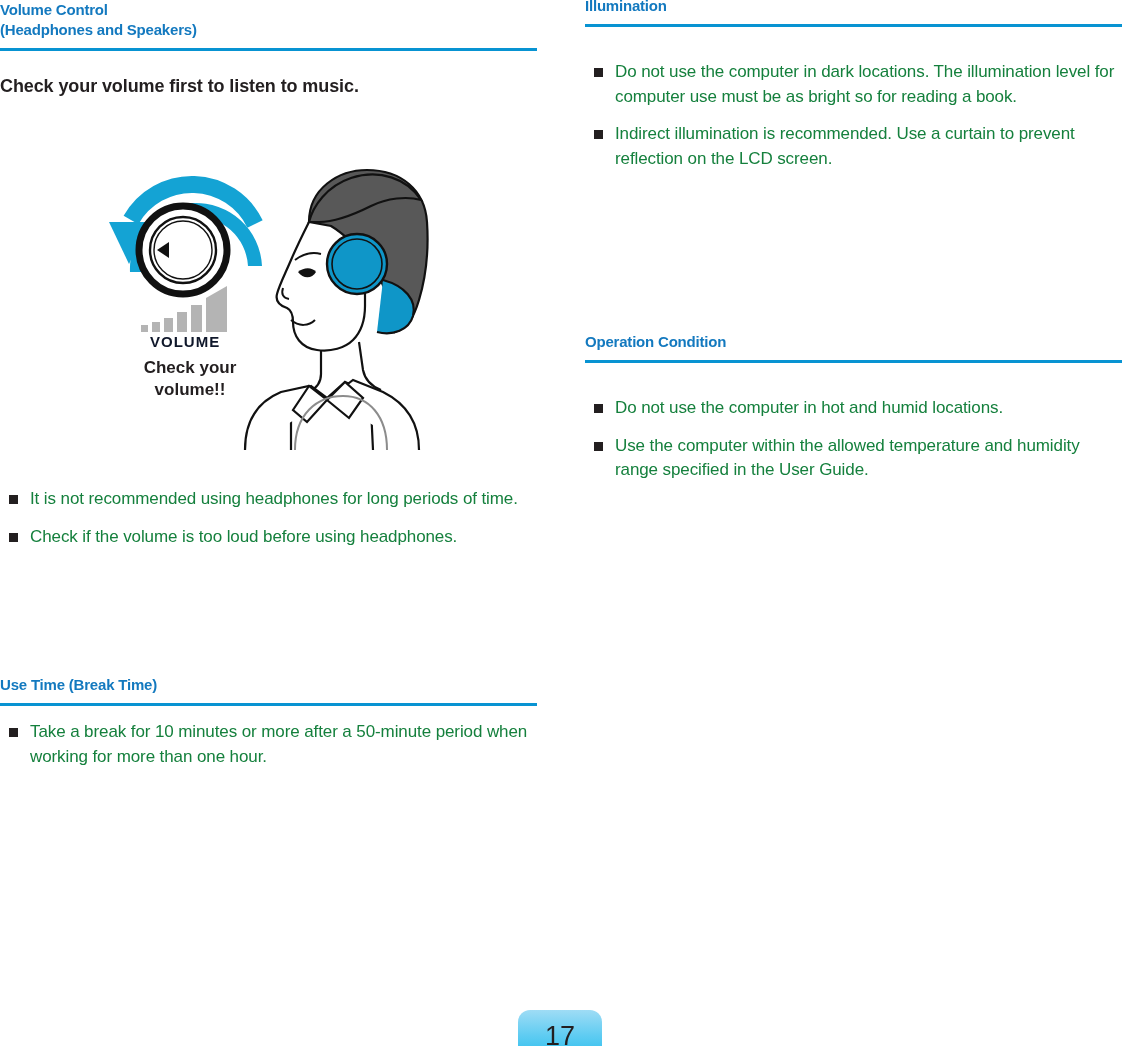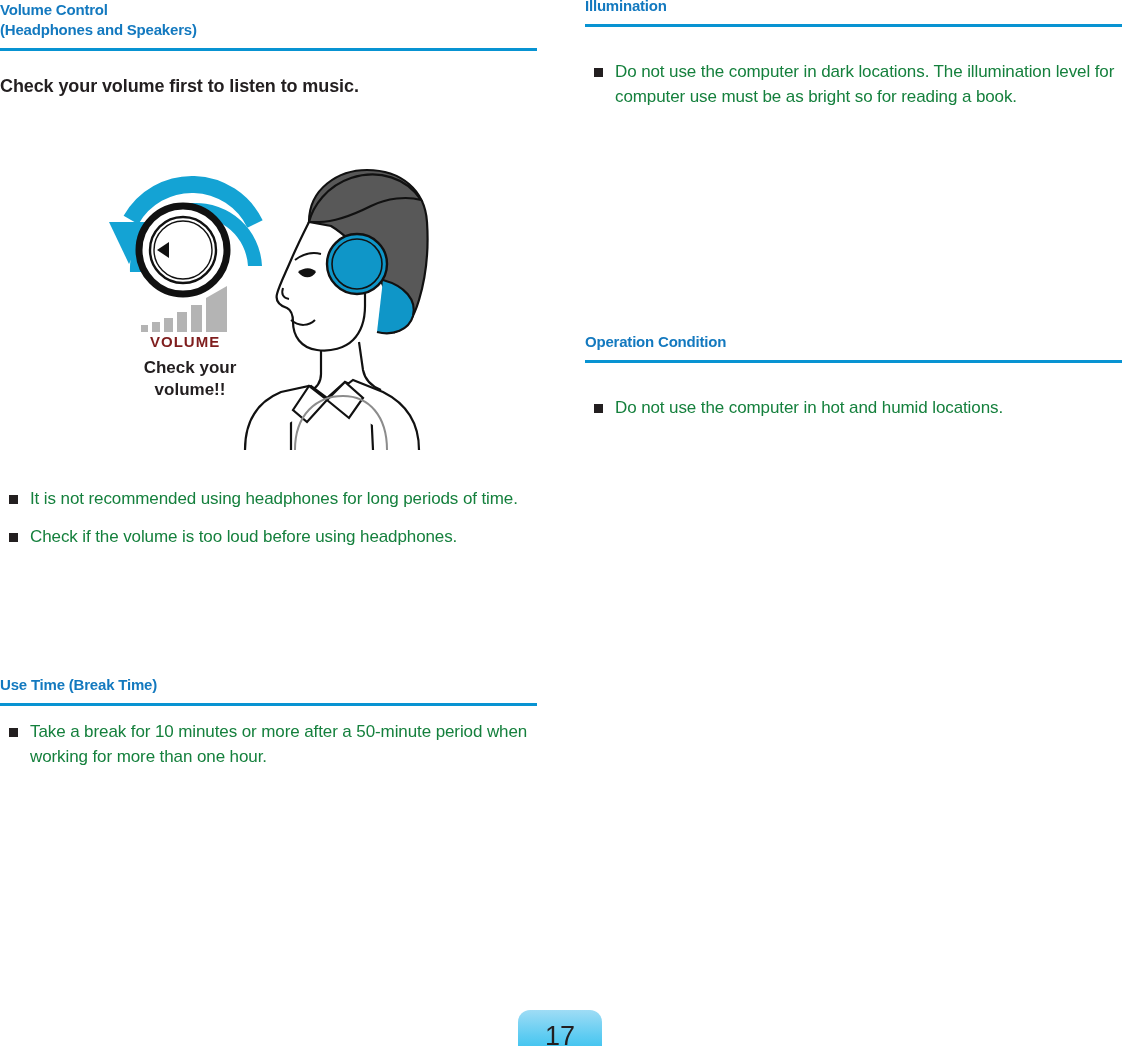--- a/index.html
+++ b/index.html
@@ -210,21 +210,21 @@
           <circle cx="262" cy="104" r="25" fill="#0f96c8" stroke="#111111" stroke-width="1.6"></circle>
         </g>
       </svg>
     </div>
 
     <div class="fig-caption">
       <span>Check your</span>
       <span class="l2">volume!!</span>
     </div>
 
-    <div style="position:absolute; left:150px; top:333px; font-size:15px; font-weight:bold; letter-spacing:1px; color:#7f1d1d; font-family:'Liberation Sans',sans-serif;">VOLUME</div>
+    <div style="position:absolute; left:150px; top:333px; font-size:15px; font-weight:bold; letter-spacing:1px; color:#0f172a; font-family:'Liberation Sans',sans-serif;">VOLUME</div>
 
     <ul class="bullets" style="position:absolute; top:465px; width:100%;">
       <li class="bullet">
         <span class="sq"></span>
         <span>It is not recommended using headphones for long periods of time.</span>
       </li>
       <li class="bullet">
         <span class="sq"></span>
         <span>Check if the volume is too loud before using headphones.</span>
       </li>
@@ -250,33 +250,41 @@
     <div class="section" style="top:-4px;">
       <h1 class="section-title">
         <span>Illumination</span>
       </h1>
       <div class="rule"></div>
       <ul class="bullets" style="margin-top:33px;">
         <li class="bullet">
           <span class="sq"></span>
           <span>Do not use the computer in dark locations. The illumination level for computer use must be as bright so for reading a book.</span>
         </li>
+        <li class="bullet">
+          <span class="sq"></span>
+          <span>Indirect illumination is recommended. Use a curtain to prevent reflection on the LCD screen.</span>
+        </li>
       </ul>
     </div>
 
     <div class="section" style="top:332px;">
       <h1 class="section-title">
         <span>Operation Condition</span>
       </h1>
       <div class="rule"></div>
       <ul class="bullets" style="margin-top:33px;">
         <li class="bullet">
           <span class="sq"></span>
           <span>Do not use the computer in hot and humid locations.</span>
         </li>
+        <li class="bullet">
+          <span class="sq"></span>
+          <span>Use the computer within the allowed temperature and humidity range specified in the User Guide.</span>
+        </li>
       </ul>
     </div>
 
   </div>
 
   <div class="page-number">17</div>
 
 </div>
 
 </body></html>

